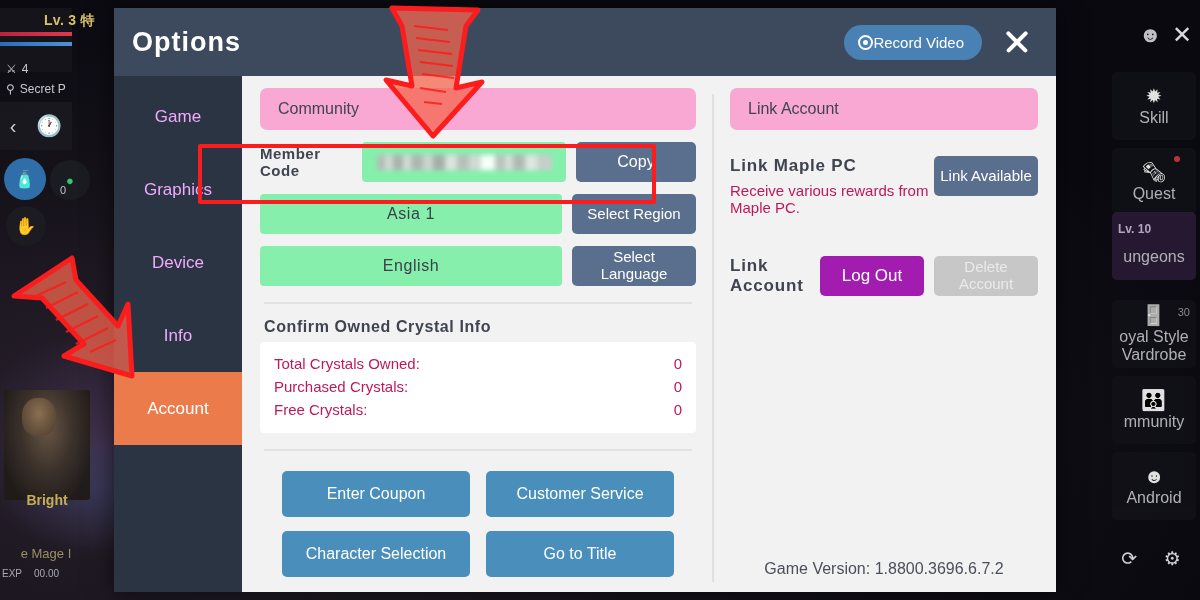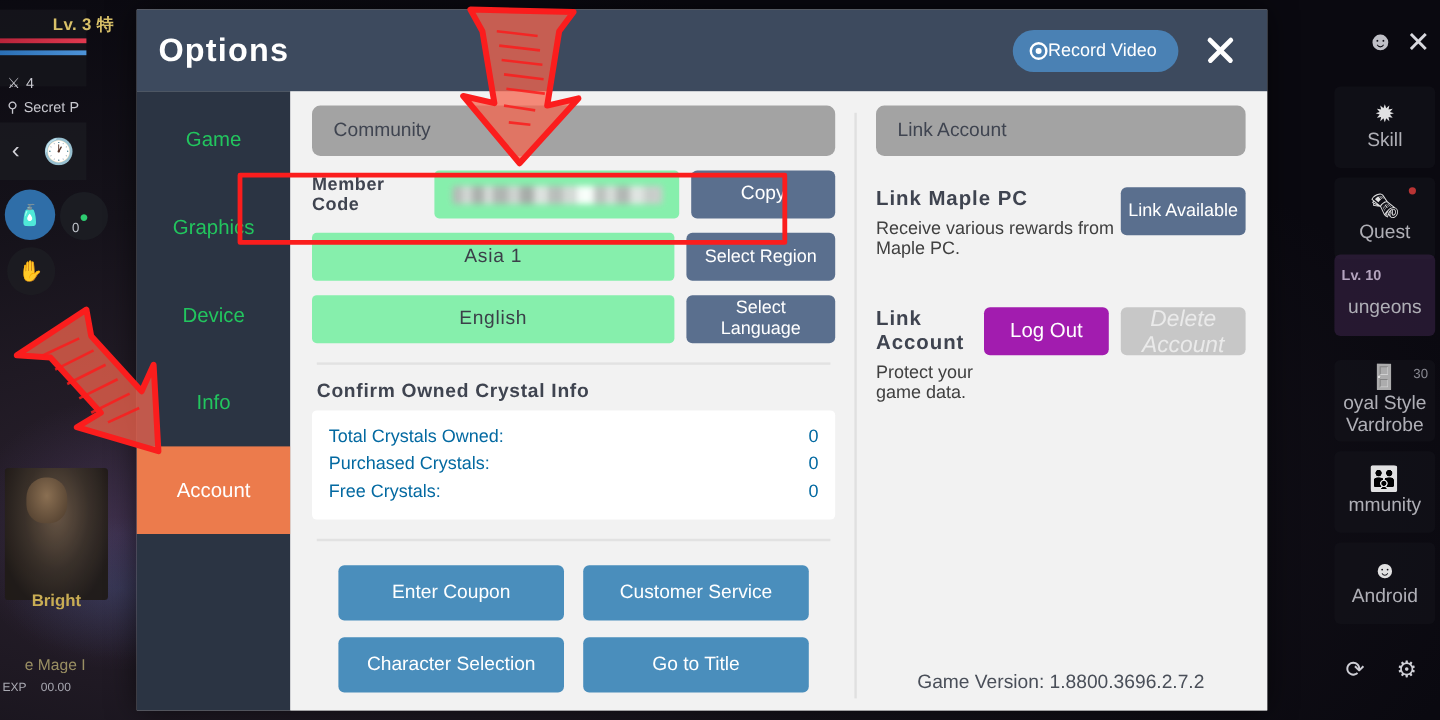--- a/index.html
+++ b/index.html
@@ -153,34 +153,34 @@
   .close-x::after  { transform: rotate(-45deg); }
 
   .dlg-body { display: flex; height: 516px; }
 
   .side-nav {
     width: 128px; background: #2b3443; flex-shrink: 0;
     padding-top: 4px;
   }
   .nav-item {
     height: 73px; display: flex; align-items: center; justify-content: center;
-    color: #22c55e; font-size: 17px; cursor: pointer;
+    color: #f0abfc; font-size: 17px; cursor: pointer;
   }
   .nav-item.active { background: #ec7b4c; color: #ffffff; }
 
   .content {
     flex: 1; display: flex; background: #f2f2f2; padding: 12px 10px 0 10px; gap: 0;
   }
   .col { position: relative; }
   .col-left { width: 452px; padding: 0 8px; }
   .col-divider { width: 2px; background: #e0e0e0; margin: 6px 8px 10px 8px; }
   .col-right { flex: 1; padding: 0 8px; position: relative; }
 
   .section-head {
-    background: #a3a3a3; border-radius: 7px; height: 42px;
+    background: #f9a8d4; border-radius: 7px; height: 42px;
     display: flex; align-items: center; padding-left: 18px;
     font-size: 16px; color: #3f4450;
   }
 
   .row { display: flex; align-items: center; gap: 10px; margin-top: 12px; }
   .label-chunk {
     width: 92px; font-size: 15px; color: #3f4450; font-weight: bold;
     line-height: 1.15; letter-spacing: .5px;
   }
   .field {
@@ -212,38 +212,38 @@
 
   .crystal-title {
     font-size: 16px; color: #3f4450; font-weight: bold; letter-spacing: .6px;
     margin: 14px 0 6px 4px;
   }
   .crystal-box {
     background: #ffffff; border-radius: 4px; padding: 10px 14px 12px 14px;
   }
   .crystal-row {
     display: flex; justify-content: space-between; font-size: 15px;
-    color: #0369a1; padding: 3px 0;
+    color: #be185d; padding: 3px 0;
   }
   .hr { height: 2px; background: #e2e2e2; margin: 16px 4px 0 4px; }
 
   .btn-grid {
     display: grid; grid-template-columns: 1fr 1fr; gap: 14px 16px;
     margin-top: 20px; padding: 0 22px;
   }
   .btn-grid .btn { height: 46px; font-size: 16px; width: 100%; }
 
   
   .link-block { margin-top: 26px; display: flex; align-items: flex-start; }
   .link-texts { flex: 1; }
   .link-title {
     font-size: 17px; color: #3f4450; font-weight: bold; letter-spacing: .8px;
     margin-bottom: 6px;
   }
-  .link-sub { font-size: 15px; color: #404040; }
+  .link-sub { font-size: 15px; color: #be185d; }
   .link-btns { display: flex; gap: 10px; align-items: center; }
   .game-version {
     position: absolute; bottom: 14px; left: 0; width: 100%; text-align: center;
     font-size: 16px; color: #4a4f59;
   }
 
   
   .anno { position: absolute; pointer-events: none; }
   .anno-box {
     position: absolute; left: 198px; top: 144px; width: 458px; height: 60px;
@@ -428,30 +428,29 @@
               <div class="link-sub">Receive various rewards from Maple PC.</div>
             </div>
             <div class="link-btns">
               <button class="btn btn-slate" style="width:104px;height:40px;font-size:15px;">Link Available</button>
             </div>
           </div>
 
           <div class="link-block" style="margin-top:40px;">
             <div class="link-texts">
               <div class="link-title">Link Account</div>
-              <div class="link-sub">Protect your game data.</div>
             </div>
             <div class="link-btns">
               <button class="btn btn-red" style="width:104px;height:40px;font-size:17px;">Log Out</button>
-              <button class="btn btn-grey" style="width:104px;height:40px;font-size:19px;white-space:pre-line;font-style:italic;">Delete
+              <button class="btn btn-grey" style="width:104px;height:40px;font-size:15px;white-space:pre-line;">Delete
 Account</button>
             </div>
           </div>
 
-          <div class="game-version">Game Version: 1.8800.3696.2.7.2</div>
+          <div class="game-version">Game Version: 1.8800.3696.6.7.2</div>
         </div>
 
       </div>
     </div>
   </div>
 
   <div class="anno-box"></div>
 
   <svg class="anno arrow-down" viewBox="0 0 130 145">
     <g fill="#f4654f" fill-opacity="0.75" stroke="#fb1d1d" stroke-width="5" stroke-linejoin="round" stroke-linecap="round">

